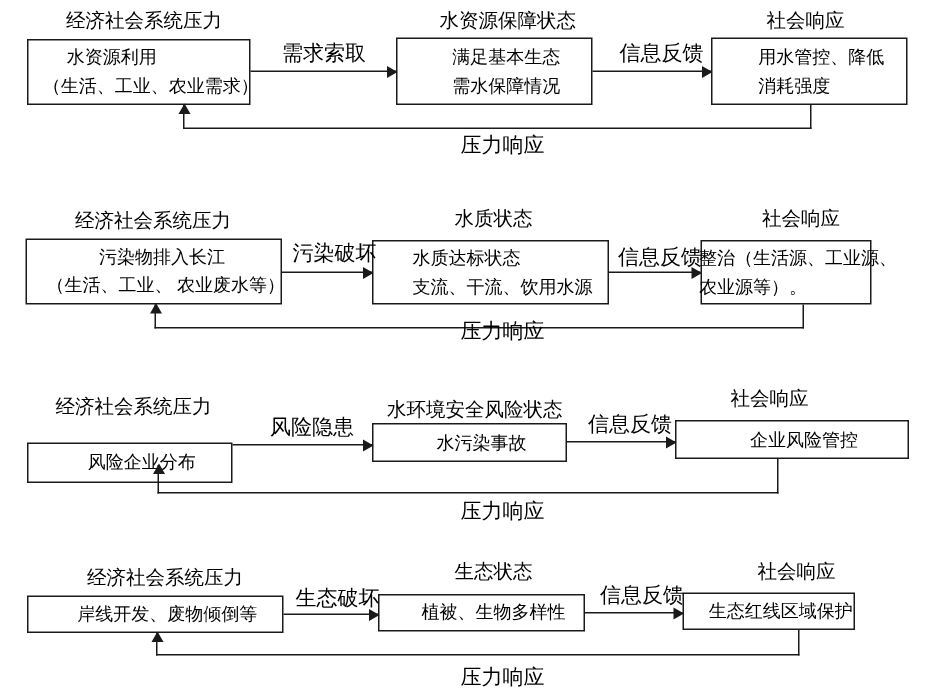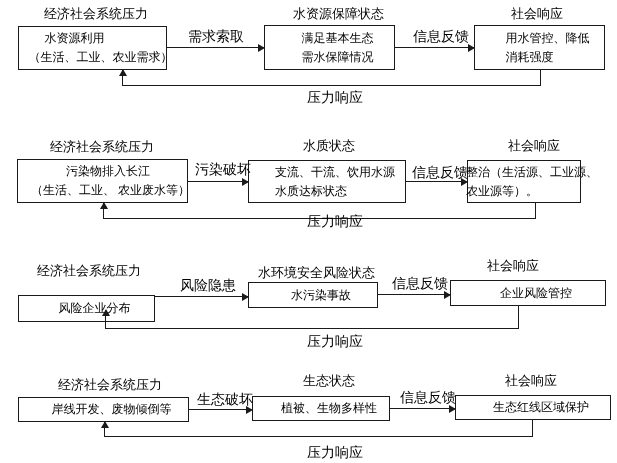--- a/index.html
+++ b/index.html
@@ -72,22 +72,22 @@
     <div class="title" style="left:508px;top:139px">社会响应</div>
 
     <div class="box" style="left:17px;top:159px;width:171px;height:44px">
       <div class="blk">
         <div class="bline ind35">污染物排入长江</div>
         <div class="bline">（生活、工业、 农业废水等）</div>
       </div>
     </div>
     <div class="box" style="left:248px;top:160px;width:158px;height:43px">
       <div class="blk">
+        <div class="bline">水质达标状态</div>
         <div class="bline">支流、干流、饮用水源</div>
-        <div class="bline">水质达标状态</div>
       </div>
     </div>
     <div class="box" style="left:467px;top:160px;width:114px;height:43px">
       <div class="blk">
         <div class="bline">整治（生活源、工业源、</div>
         <div class="bline">农业源等）。</div>
       </div>
     </div>
 
     <div class="harrow" style="left:188px;top:181px;width:60px"></div>
@@ -131,21 +131,21 @@
     <div class="title" style="left:58px;top:378px">经济社会系统压力</div>
     <div class="title" style="left:303px;top:374px">生态状态</div>
     <div class="title" style="left:505px;top:374px">社会响应</div>
 
     <div class="box single" style="left:18px;top:397px;width:171px;height:25px">
       <div class="bline">岸线开发、废物倾倒等</div>
     </div>
     <div class="box single" style="left:252px;top:396px;width:138px;height:25px">
       <div class="bline">植被、生物多样性</div>
     </div>
-    <div class="box single" style="left:455px;top:395px;width:156px;height:25px">
+    <div class="box single" style="left:455px;top:395px;width:115px;height:25px">
       <div class="bline">生态红线区域保护</div>
     </div>
 
     <div class="harrow" style="left:189px;top:409px;width:63px"></div>
     <div class="albl" style="left:197px;top:393px">生态破坏</div>
     <div class="harrow" style="left:390px;top:408px;width:65px"></div>
     <div class="albl" style="left:400px;top:391px">信息反馈</div>
 
     <div class="vline" style="left:532px;top:420px;height:17px"></div>
     <div class="hline" style="left:104px;top:436px;width:429px"></div>

